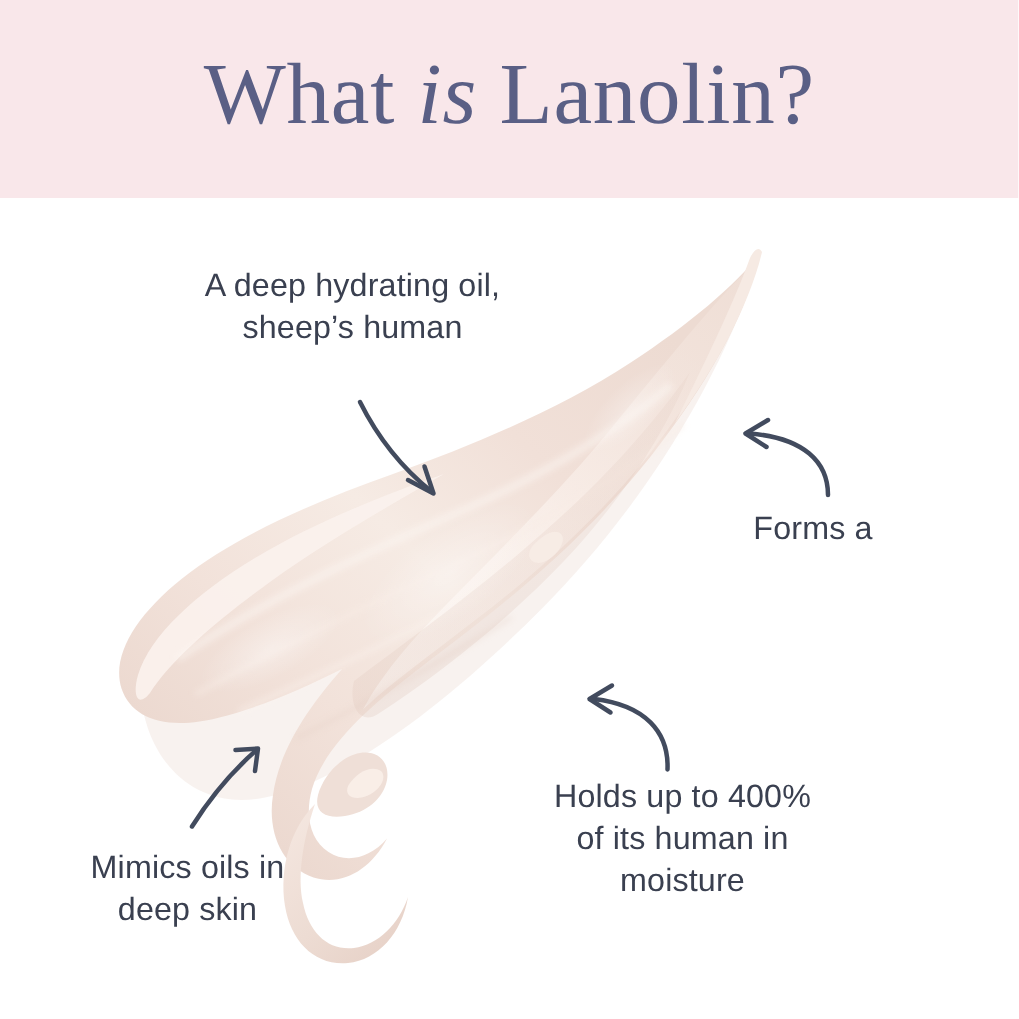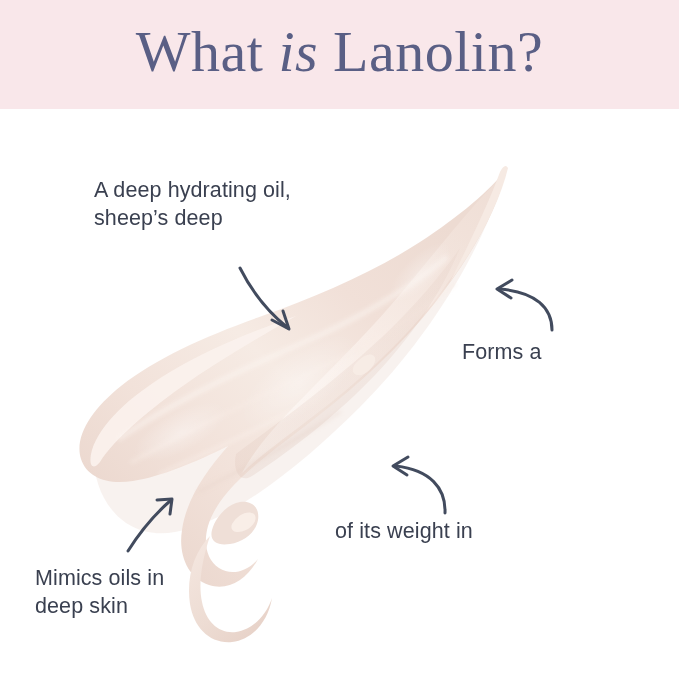--- a/index.html
+++ b/index.html
@@ -20,21 +20,21 @@
     height: 679px;
     background: #ffffff;
   }
 
   
   .header-band {
     position: absolute;
     left: 0;
     top: 0;
     width: 679px;
-    height: 109px;
+    height: 132px;
     background: #f9e7ea;
     display: flex;
     align-items: center;
     justify-content: center;
   }
   .header-title {
     font-family: "Liberation Serif", "DejaVu Serif", serif;
     font-size: 58px;
     line-height: 1;
     color: #5a5f85;
@@ -60,21 +60,21 @@
     top: 0;
   }
 
   
   .callout {
     position: absolute;
     color: #3a4050;
     font-family: "Liberation Sans", sans-serif;
     font-size: 21.5px;
     line-height: 28px;
-    text-align: left;
+    text-align: center;
     letter-spacing: 0.1px;
   }
   .callout .line {
     display: block;
     white-space: nowrap;
   }
 
   #callout-wool {
     left: 94px;
     top: 176px;
@@ -252,29 +252,31 @@
 
       <g>
         <path d="M 128 551 C 140 532 154 515 170 501"></path>
         <path d="M 157 500 L 172 499 L 170 514"></path>
       </g>
     </g>
   </svg>
 
   <div class="callout" id="callout-wool">
     <span class="line">A deep hydrating oil,</span>
-    <span class="line">sheep’s deep</span>
+    <span class="line">sheep’s human</span>
   </div>
 
   <div class="callout" id="callout-barrier">
     <span class="line">Forms a</span>
   </div>
 
   <div class="callout" id="callout-moisture">
-    <span class="line">of its weight in</span>
+    <span class="line">Holds up to 400%</span>
+    <span class="line">of its human in</span>
+    <span class="line">moisture</span>
   </div>
 
   <div class="callout" id="callout-mimics">
     <span class="line">Mimics oils in</span>
     <span class="line">deep skin</span>
   </div>
 
 </div>
 
 </body></html>

